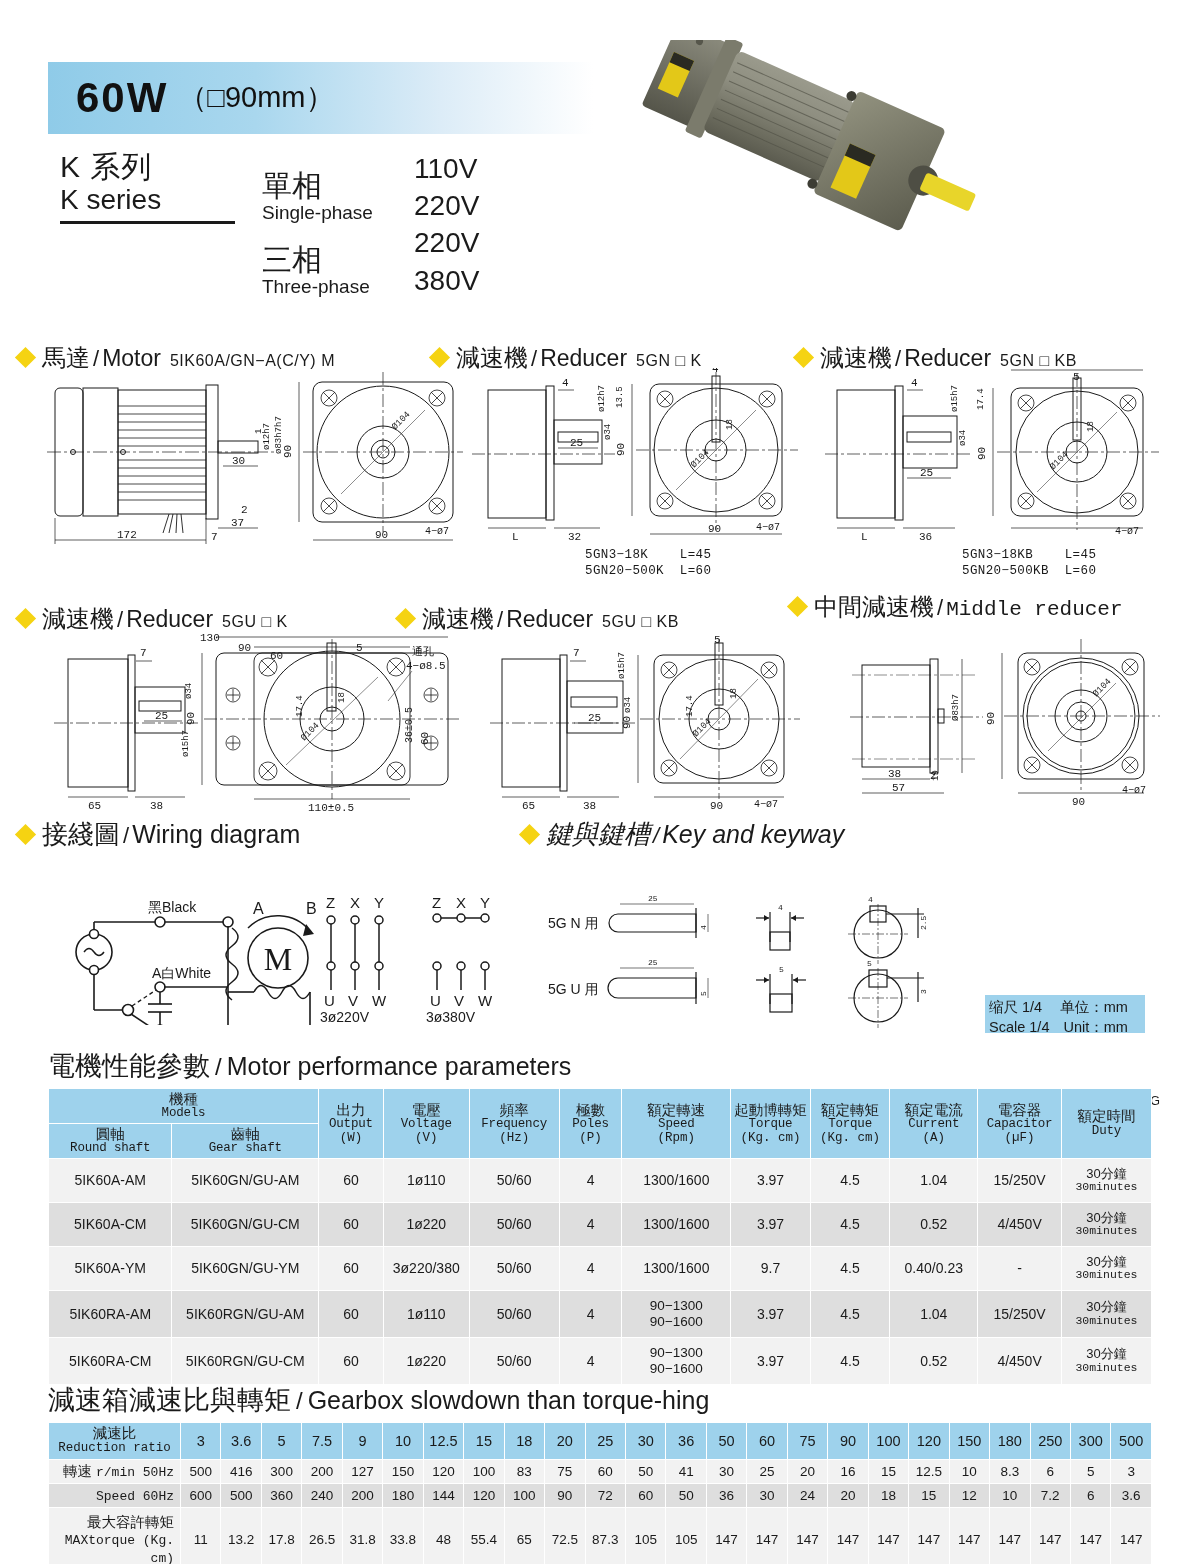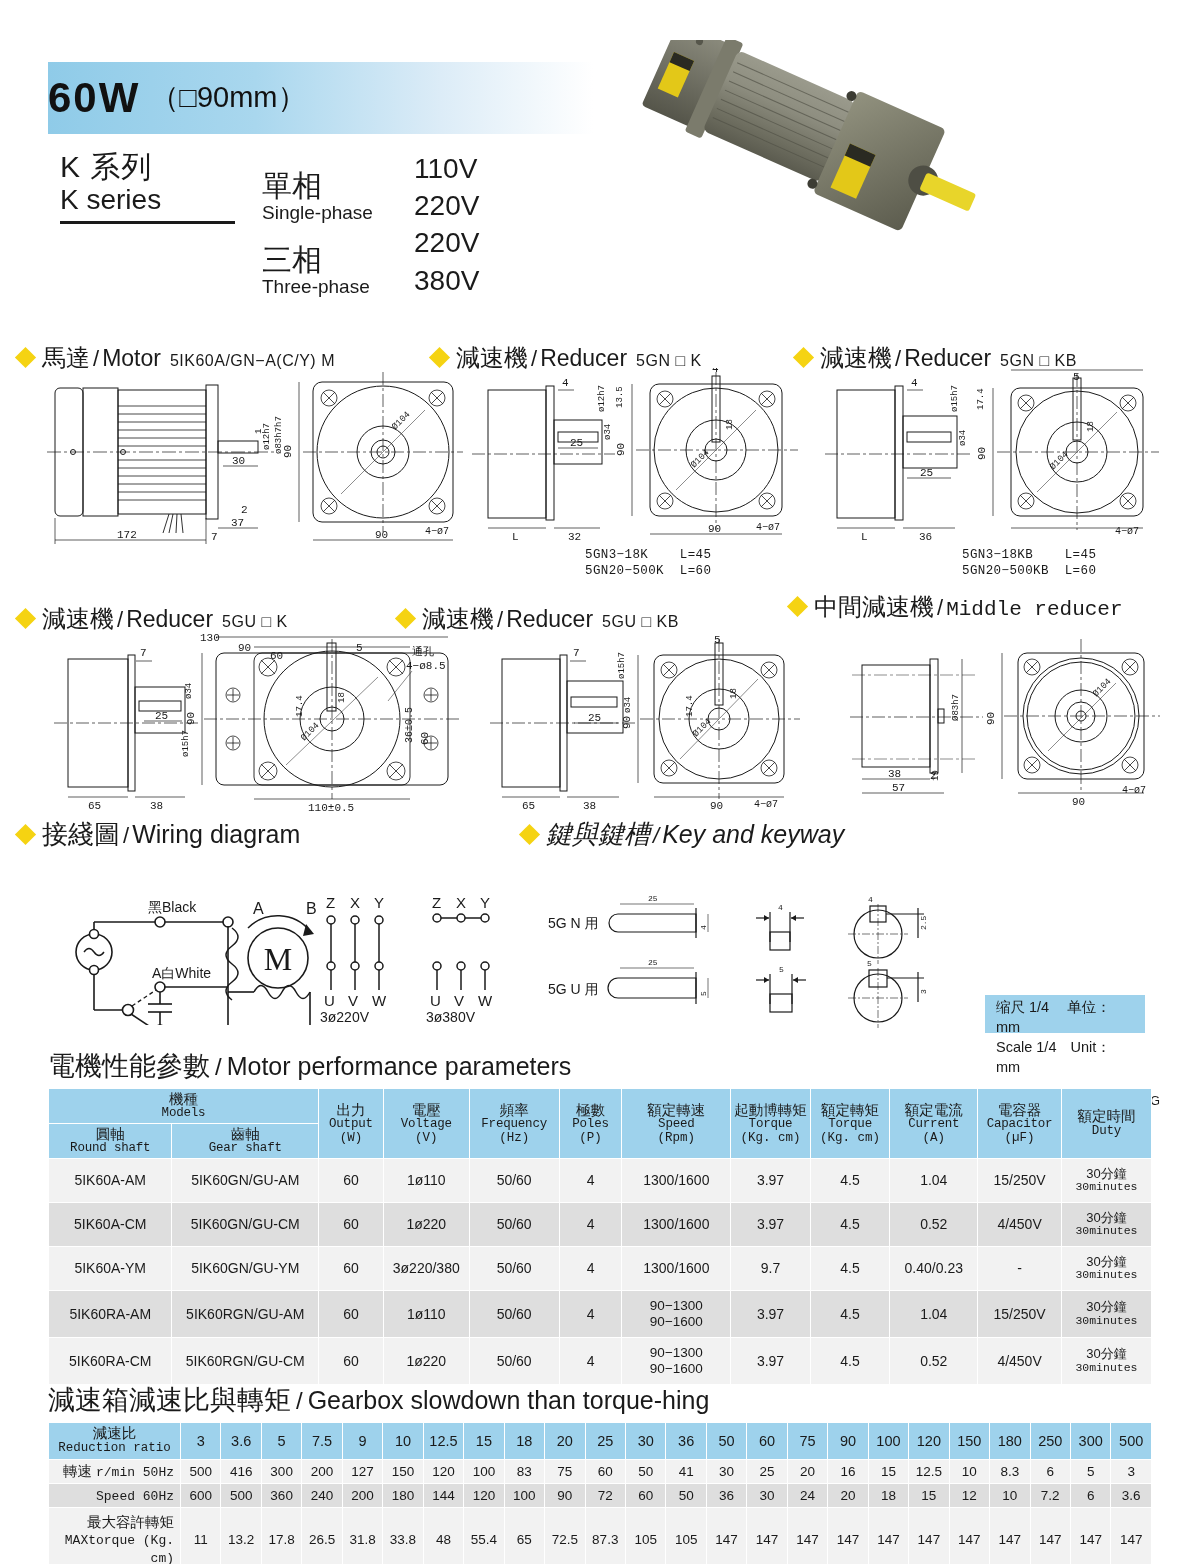--- a/index.html
+++ b/index.html
@@ -16,21 +16,21 @@
   
   .hero { position:relative; height:330px; }
 
   .title-band {
     position:absolute; left:48px; top:62px; width:545px; height:72px;
     background:linear-gradient(to right, #8fcbe8 0%, #a9d7ee 38%, #dcecf7 72%, #ffffff 100%);
     display:flex; align-items:center;
   }
   .title-band .w {
     font-size:42px; font-weight:bold; letter-spacing:2px;
-    color:#111;
+    padding-left:28px; color:#111;
   }
   .title-band .dim {
     font-size:29px; padding-left:10px; color:#111; letter-spacing:0px;
   }
 
   .series-block { position:absolute; left:60px; top:150px; display:flex; }
   .series-left { width:190px; }
   .series-left .cn { font-size:30px; line-height:1.12; letter-spacing:1px;}
   .series-left .en { font-size:28px; line-height:1.12; }
   .series-left .rule { width:175px; height:3px; background:#1a1a1a; margin-top:6px; }
@@ -64,21 +64,21 @@
 
   .dcap {
     position:absolute; font-size:12.5px;
     font-family:"Liberation Mono", monospace; letter-spacing:0.4px; line-height:1.25;
     white-space:pre;
   }
 
   
   .scale-box {
     position:absolute; left:985px; top:995px; width:160px; height:38px;
-    background:#9ed2ec; padding:2px 11px; line-height:1.38;
+    background:#9ed2ec; padding:2px 4px; line-height:1.38;
     font-size:14.5px;
   }
   .weight-note {
     position:absolute; left:760px; top:1092px; width:400px;
     font-size:12.5px; font-family:"Liberation Sans", sans-serif; line-height:1.45;
   }
   .weight-note .row { display:flex; }
   .weight-note .lbl { width:86px; text-align:left; letter-spacing:0.5px;}
   .weight-note .val { flex:1; }
 

